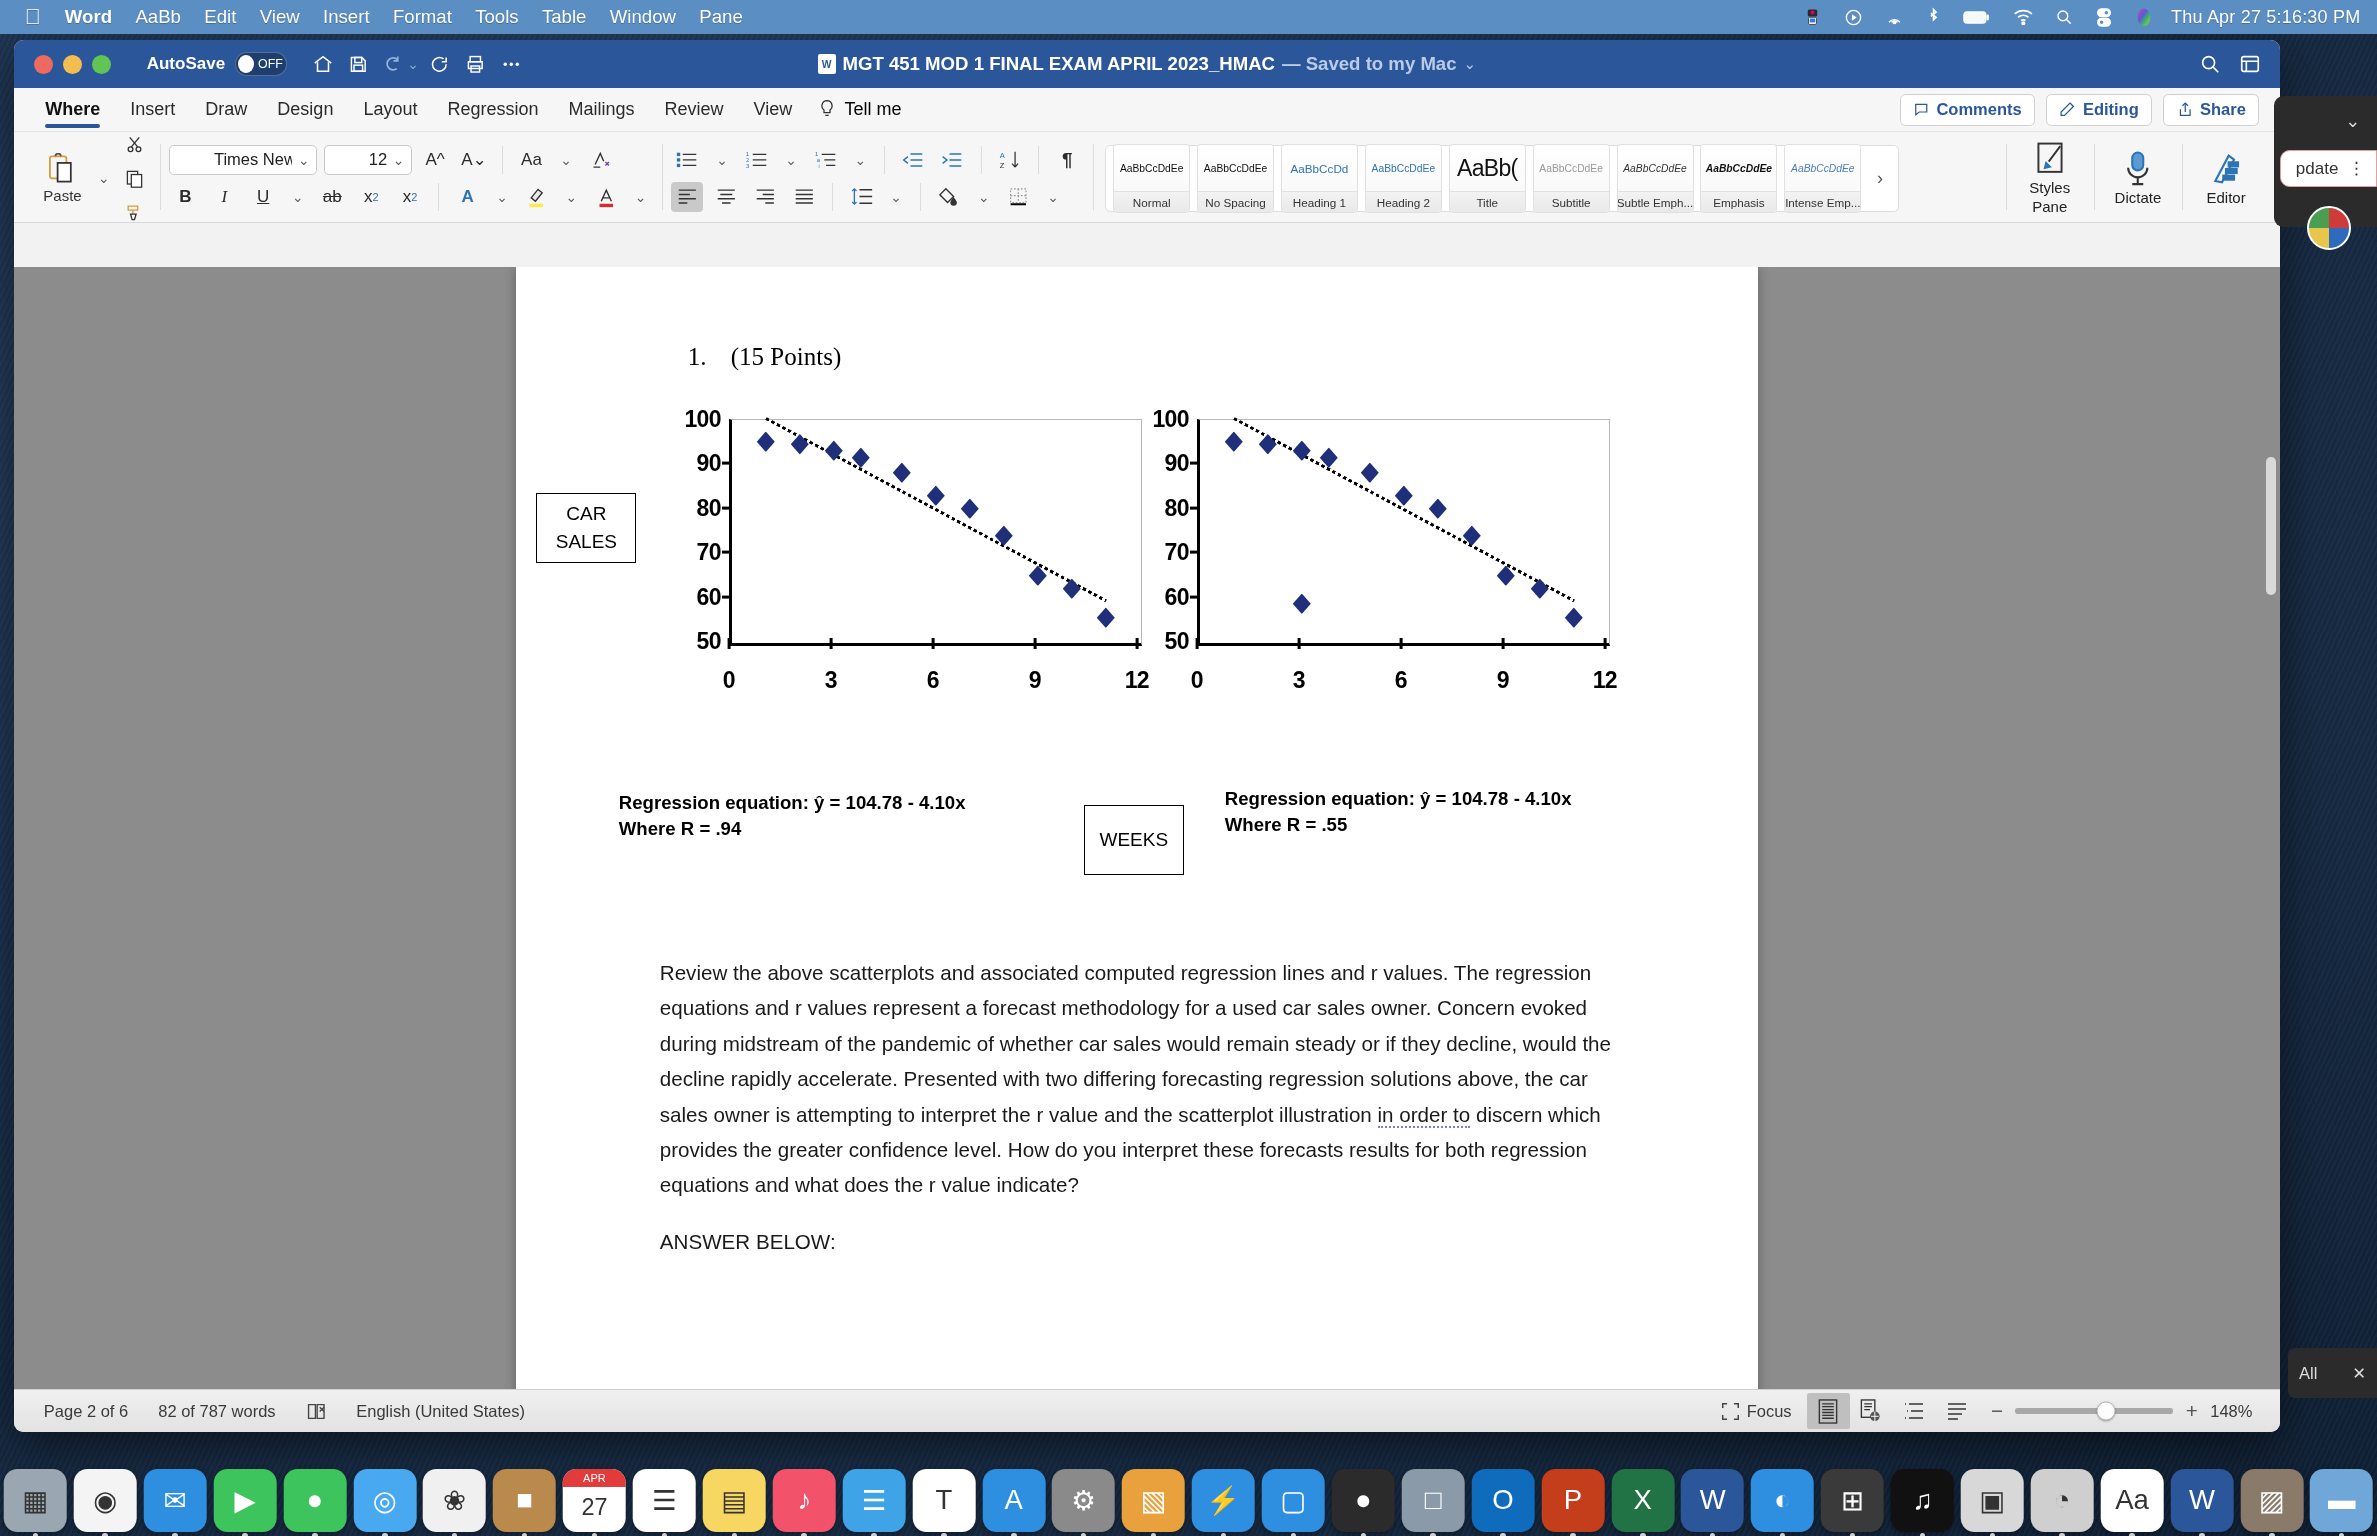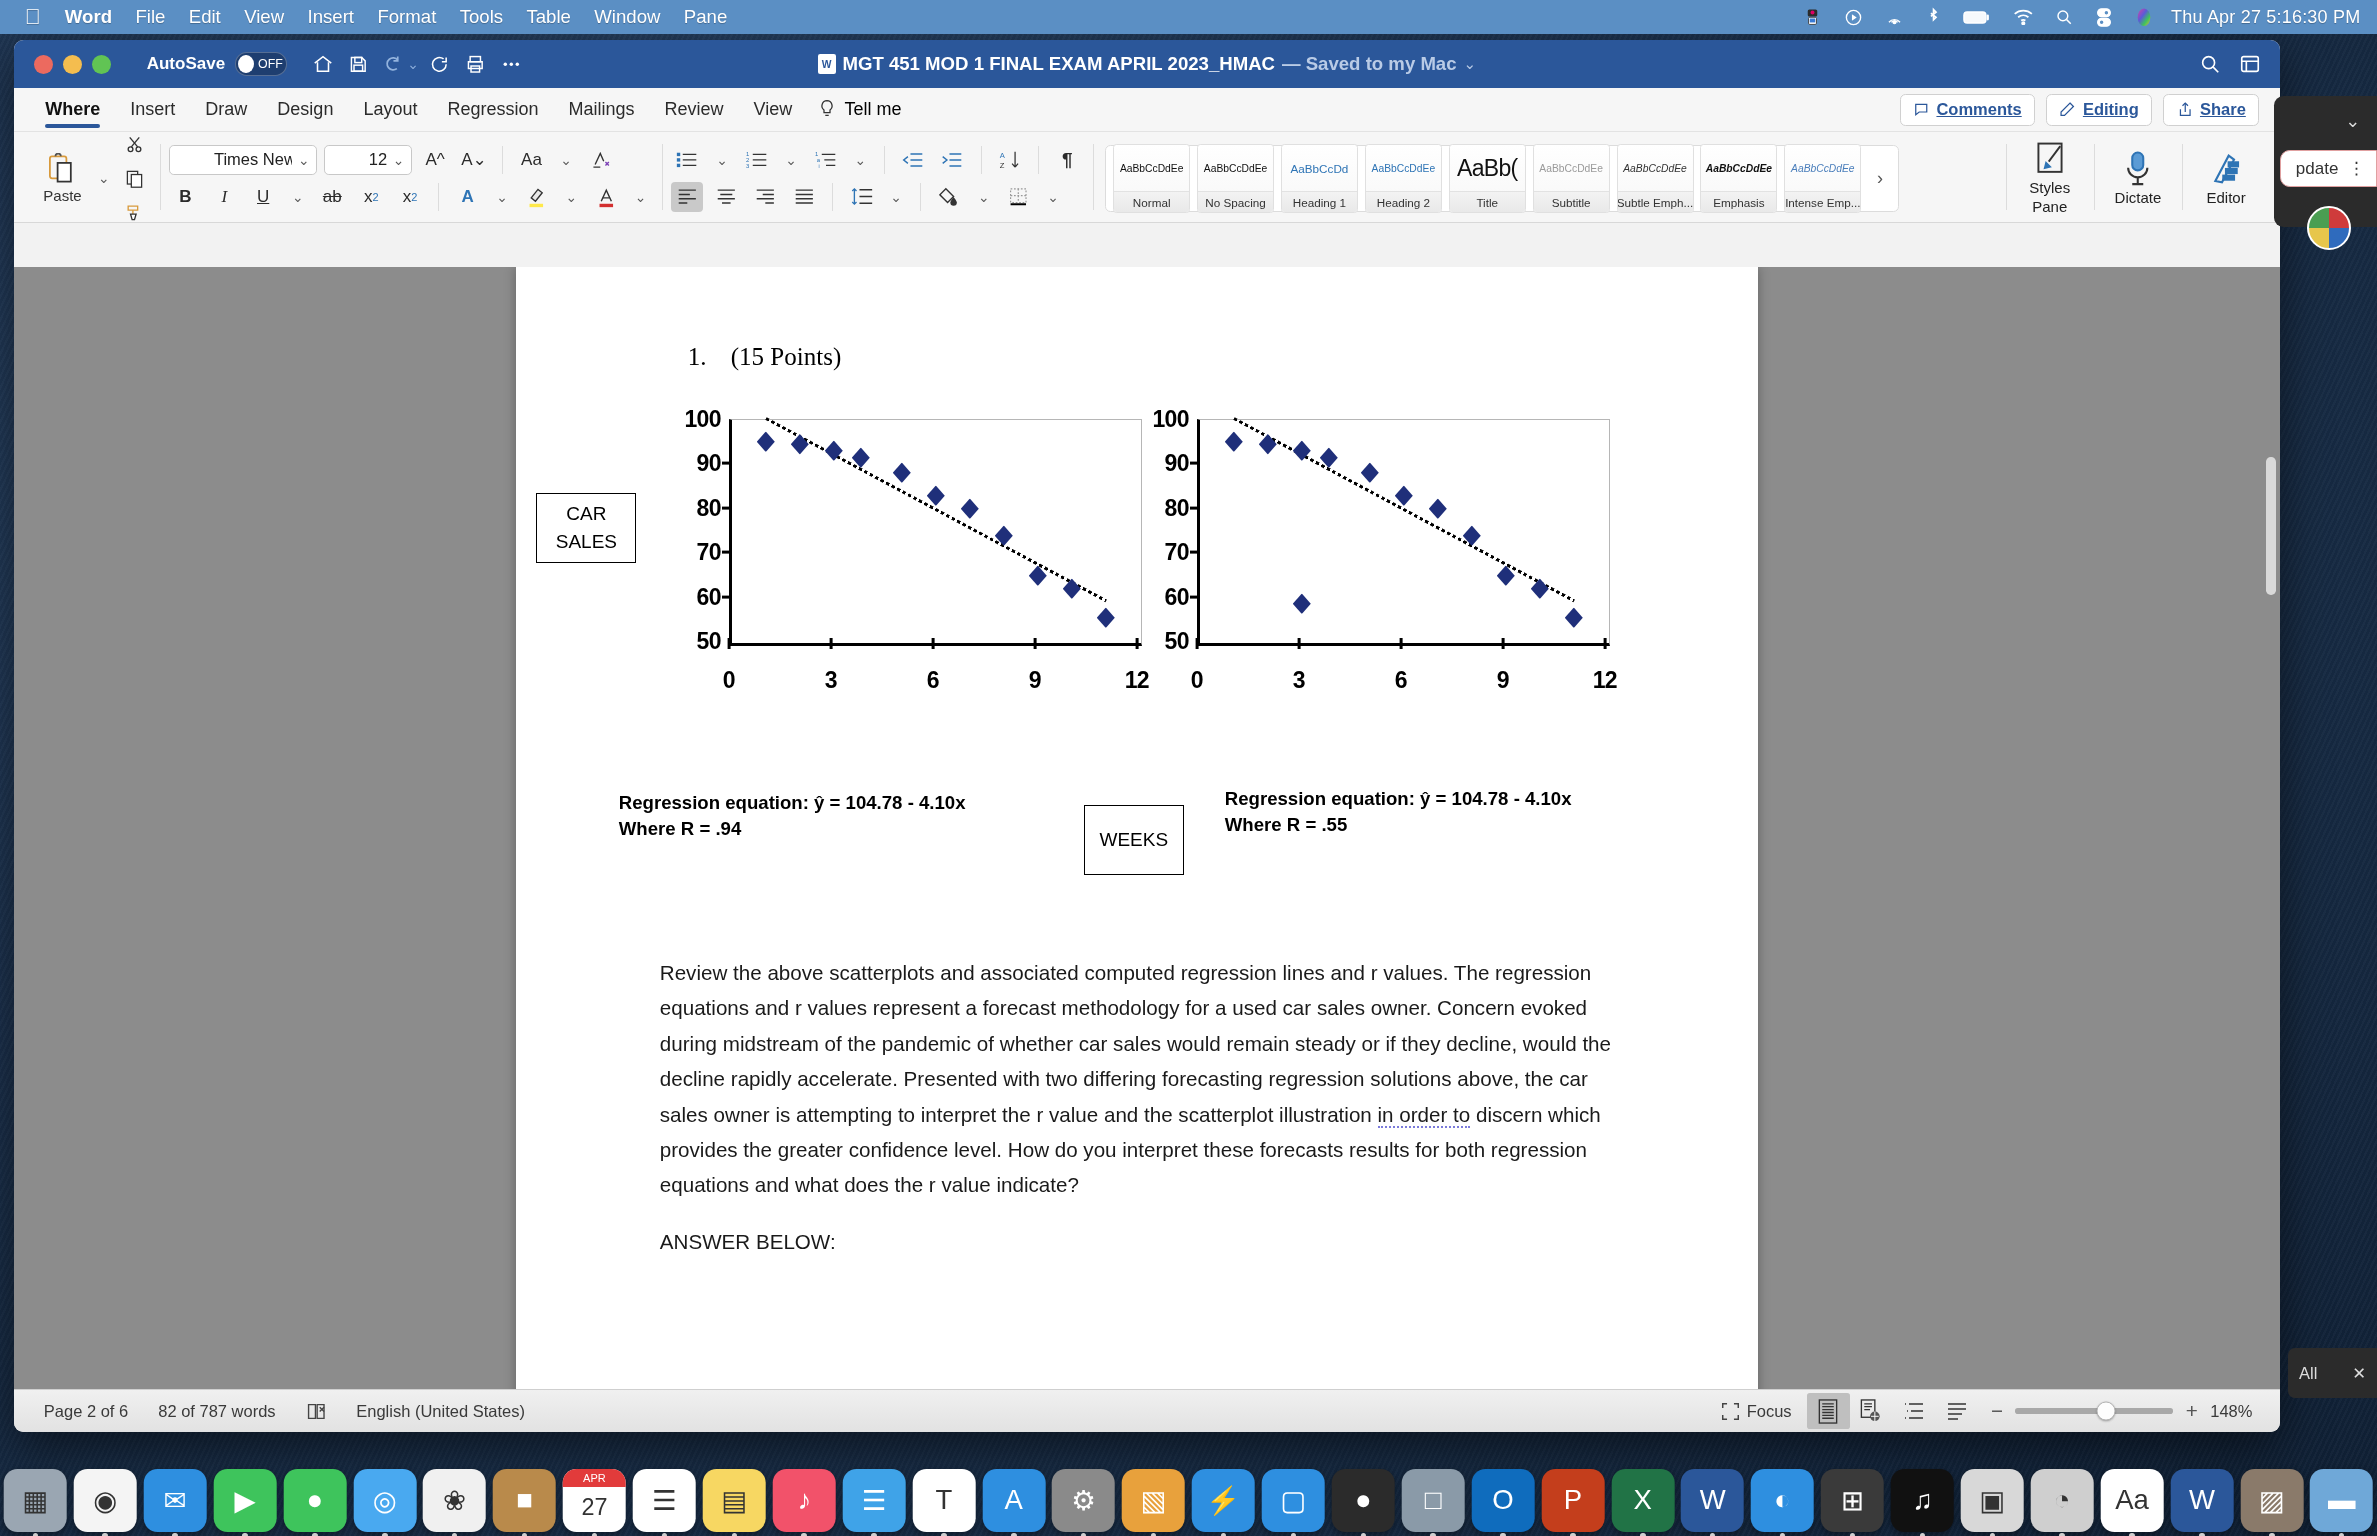--- a/index.html
+++ b/index.html
@@ -91,21 +91,21 @@
   .rtab.active { font-weight: bold; color:#111; }
   .rtab.active::after {
     content:""; position:absolute; left: 15px; right:15px; bottom: 2.8px;
     height: 4.1px; background: #2b579a; border-radius: 2.1px;
   }
   .tellme { display:flex; align-items:center; gap:8.3px; padding-left: 11px; font-size:18px;}
   #ribbon-tabs-right { margin-left:auto; display:flex; gap: 11px; padding-right: 4.1px;}
   .pillbtn {
     display:flex; align-items:center; gap: 6.9px;
     border: 0.7px solid #d0d0d0; border-radius: 5.5px; background:#fff;
-    padding: 5.5px 12.4px; font-size: 16.5px; color:#2b579a; font-weight: 600; text-decoration: underline;
+    padding: 5.5px 12.4px; font-size: 16.5px; color:#2b579a; font-weight: 600;
   }
   
   #ribbon {
     height: 91px; background:#f6f6f6; display:flex; align-items:stretch;
     border-bottom: 0.7px solid #d8d8d8; padding: 2.8px 9.6px 0 9.6px;
   }
   .rgroup { display:flex; align-items:center; padding: 0 9.6px; position:relative;}
   .rgroup + .rgroup::before {
     content:""; position:absolute; left:0; top: 9.6px; bottom: 12.4px; width:0.7px; background:#dcdcdc;
   }
@@ -292,21 +292,21 @@
   svg { display:block; }
 </style>
 </head>
 <body>
 
 <div id="desktop"></div>
 
 <div id="menubar">
   <span class="mb-item mb-apple"></span>
   <span class="mb-item mb-bold">Word</span>
-  <span class="mb-item">File</span>
+  <span class="mb-item">AaBb</span>
   <span class="mb-item">Edit</span>
   <span class="mb-item">View</span>
   <span class="mb-item">Insert</span>
   <span class="mb-item">Format</span>
   <span class="mb-item">Tools</span>
   <span class="mb-item">Table</span>
   <span class="mb-item">Window</span>
   <span class="mb-item">Pane</span>
 
   <div id="menubar-right">

